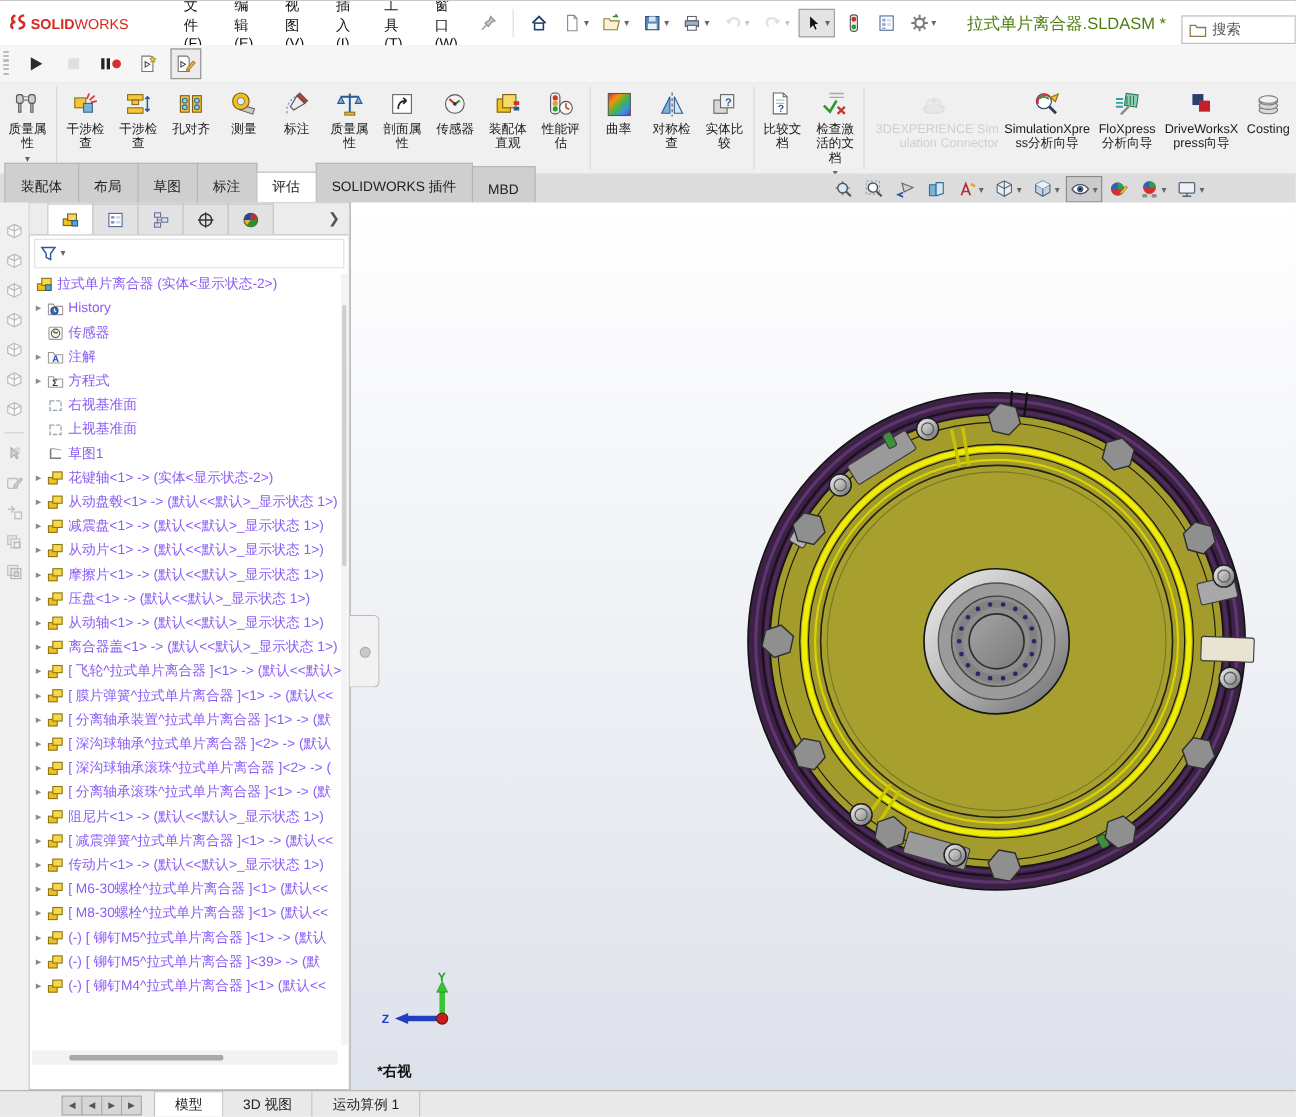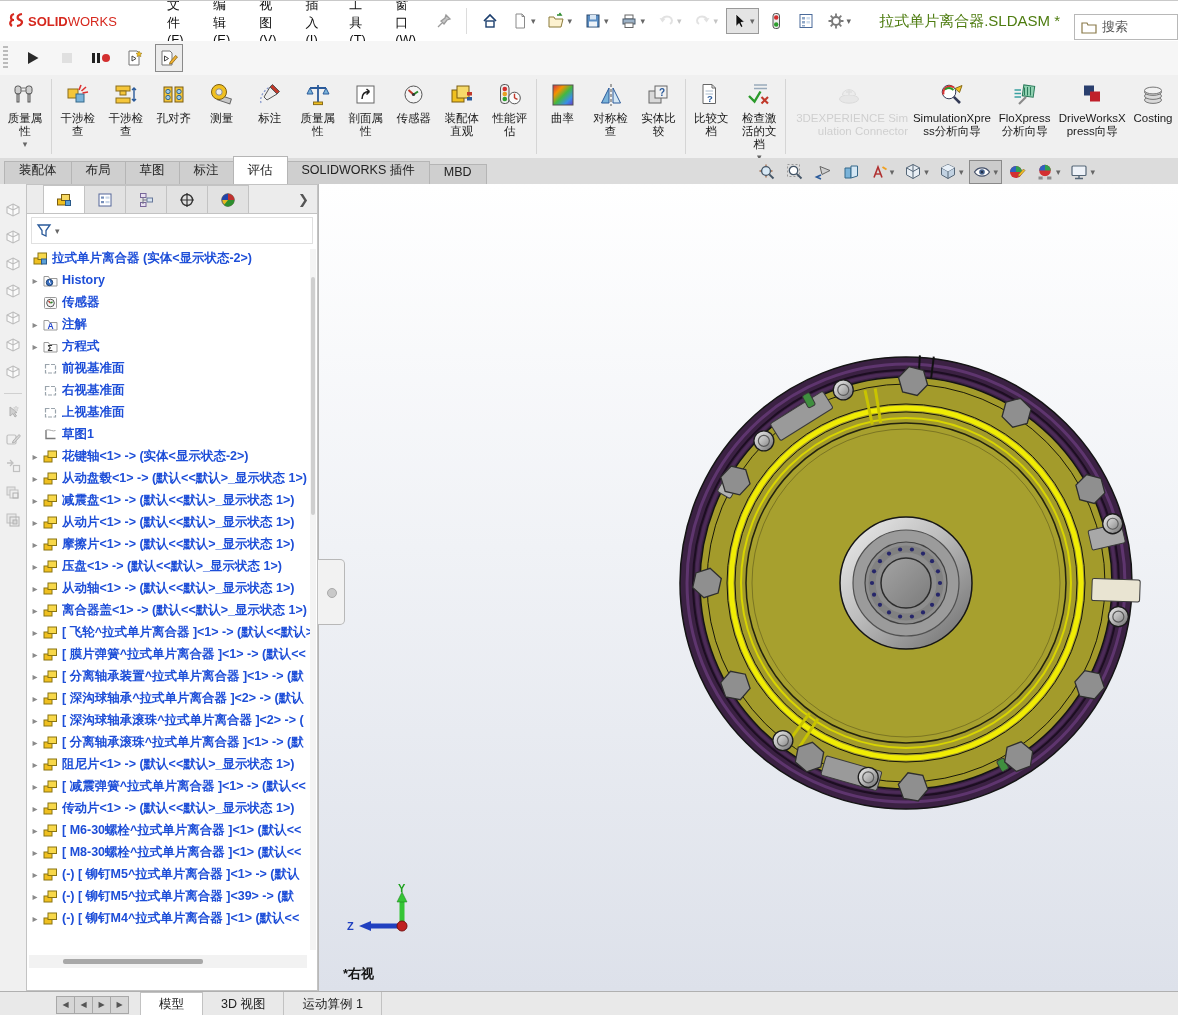--- a/index.html
+++ b/index.html
@@ -41,21 +41,21 @@
   .cm-btn{display:flex;flex-direction:column;align-items:center;justify-content:flex-start;
     padding:3px 2px 1px;margin:0;min-width:44px;max-width:56px;text-align:center;cursor:default;}
   .cm-btn.wide{max-width:118px;}
   .cm-btn .ico{height:30px;}
   .cm-btn .cm-label{font-size:11.5px;line-height:13px;margin-top:2px;color:#1a1a1a;word-break:break-all;}
   .cm-btn .dd{margin:1px 0 0;}
   .cm-btn.disabled .cm-label{color:#9a9a9a;text-align:right;}
   
   #tabrow{position:absolute;left:0;top:157px;width:1178px;height:26px;background:#dcdcdc;
     border-bottom:1px solid #bdbdbd;display:flex;align-items:flex-end;}
-  .rtab{padding:0 14px 5px;font-size:12.5px;color:#222;background:#cfcfcf;
+  .rtab{padding:13px 14px 5px;font-size:12.5px;color:#222;background:#cfcfcf;
     border:1px solid #b5b5b5;border-bottom:none;margin-left:-1px;white-space:nowrap;}
   .rtab:first-child{margin-left:4px;}
   .rtab.active{background:#fff;position:relative;padding-top:5px;}
   #headsup{position:absolute;right:78px;top:2px;display:flex;align-items:center;}
   .hu-btn{display:inline-flex;align-items:center;padding:2px 3px;margin:0 1px;border:1px solid transparent;}
   .hu-btn.pressed{border:1px solid #8a8a8a;background:#cbcbcb;}
   
   #main{position:absolute;left:0;top:183px;width:1178px;height:807px;}
   #leftstrip{position:absolute;left:0;top:0;width:26px;height:807px;background:#f0f0f0;
     display:flex;flex-direction:column;align-items:center;padding-top:14px;box-sizing:border-box;}
@@ -65,21 +65,21 @@
   #panel{position:absolute;left:26px;top:0;width:292px;height:807px;background:#fff;
     border:1px solid #c3c3c3;box-sizing:border-box;}
   #panel-tabs{display:flex;align-items:stretch;height:28px;background:#ececec;border-bottom:1px solid #c3c3c3;padding-left:16px;}
   .p-tab{width:40px;display:flex;align-items:center;justify-content:center;border:1px solid #c3c3c3;border-bottom:none;background:#e2e2e2;margin-right:-1px;}
   .p-tab.active{background:#fff;}
   #panel-expand{margin-left:auto;margin-right:8px;align-self:center;color:#555;font-size:13px;}
   #filter-row{display:flex;align-items:center;height:25px;border:1px solid #e0e0e0;margin:3px 4px;padding-left:4px;}
   #tree{position:absolute;left:0;top:62px;right:6px;bottom:38px;overflow:hidden;}
   .trow{display:flex;align-items:center;height:22px;white-space:nowrap;overflow:hidden;}
   .trow .arr{width:16px;text-align:center;color:#8a8a8a;font-size:10px;flex:0 0 auto;}
-  .trow .tlabel{margin-left:4px;font-size:12.5px;color:#1d4ed8;overflow:hidden;font-weight:bold;}
+  .trow .tlabel{margin-left:4px;font-size:12.5px;color:#8b5cf6;overflow:hidden;}
   #tree-hscroll{position:absolute;left:2px;right:10px;bottom:22px;height:13px;background:#f2f2f2;}
   #tree-hscroll .thumb{position:absolute;left:34px;width:140px;top:4px;height:5px;background:#a8a8a8;border-radius:2px;}
   #tree-vscroll{position:absolute;right:1px;top:64px;bottom:40px;width:6px;background:#f4f4f4;}
   #tree-vscroll .thumb{position:absolute;top:4%;height:34%;left:1px;width:4px;background:#cfcfcf;border-radius:2px;}
   
   #graphics{position:absolute;left:318px;top:0;width:860px;height:807px;overflow:hidden;
     background:linear-gradient(180deg,var(--vp-top,#ffffff) 0%,#f0f2f6 45%,var(--vp-bot,#dde1ea) 100%);
     border-left:1px solid #b8b8b8;}
   #splitter-tab{position:absolute;left:318px;top:375px;width:26px;height:64px;background:#f2f2f2;
     border:1px solid #b8b8b8;border-left:none;border-radius:0 5px 5px 0;}
@@ -852,29 +852,20 @@
         </div>
         <div class="trow">
           <span class="arr">▸</span>
           <span class="ico">
             <svg width="15" height="15" viewBox="0 0 15 15">
               <path d="M1 3.5 H5.5 L6.5 5.5 H14 V13 H1 Z" fill="#fcfcfc" stroke="#999"></path>
               <text x="4.5" y="12" font-size="8.5" fill="#333" font-weight="bold">Σ</text>
             </svg>
           </span>
           <span class="tlabel">方程式</span>
-        </div>
-        <div class="trow">
-          <span class="arr"></span>
-          <span class="ico">
-            <svg width="15" height="15" viewBox="0 0 15 15">
-              <rect x="2.5" y="3.5" width="10" height="8.5" fill="none" stroke="#9aa4ac" stroke-width="1.2" stroke-dasharray="4 1.5"></rect>
-            </svg>
-          </span>
-          <span class="tlabel">前视基准面</span>
         </div>
         <div class="trow">
           <span class="arr"></span>
           <span class="ico">
             <svg width="15" height="15" viewBox="0 0 15 15">
               <rect x="2.5" y="3.5" width="10" height="8.5" fill="none" stroke="#9aa4ac" stroke-width="1.2" stroke-dasharray="4 1.5"></rect>
             </svg>
           </span>
           <span class="tlabel">右视基准面</span>
         </div>

